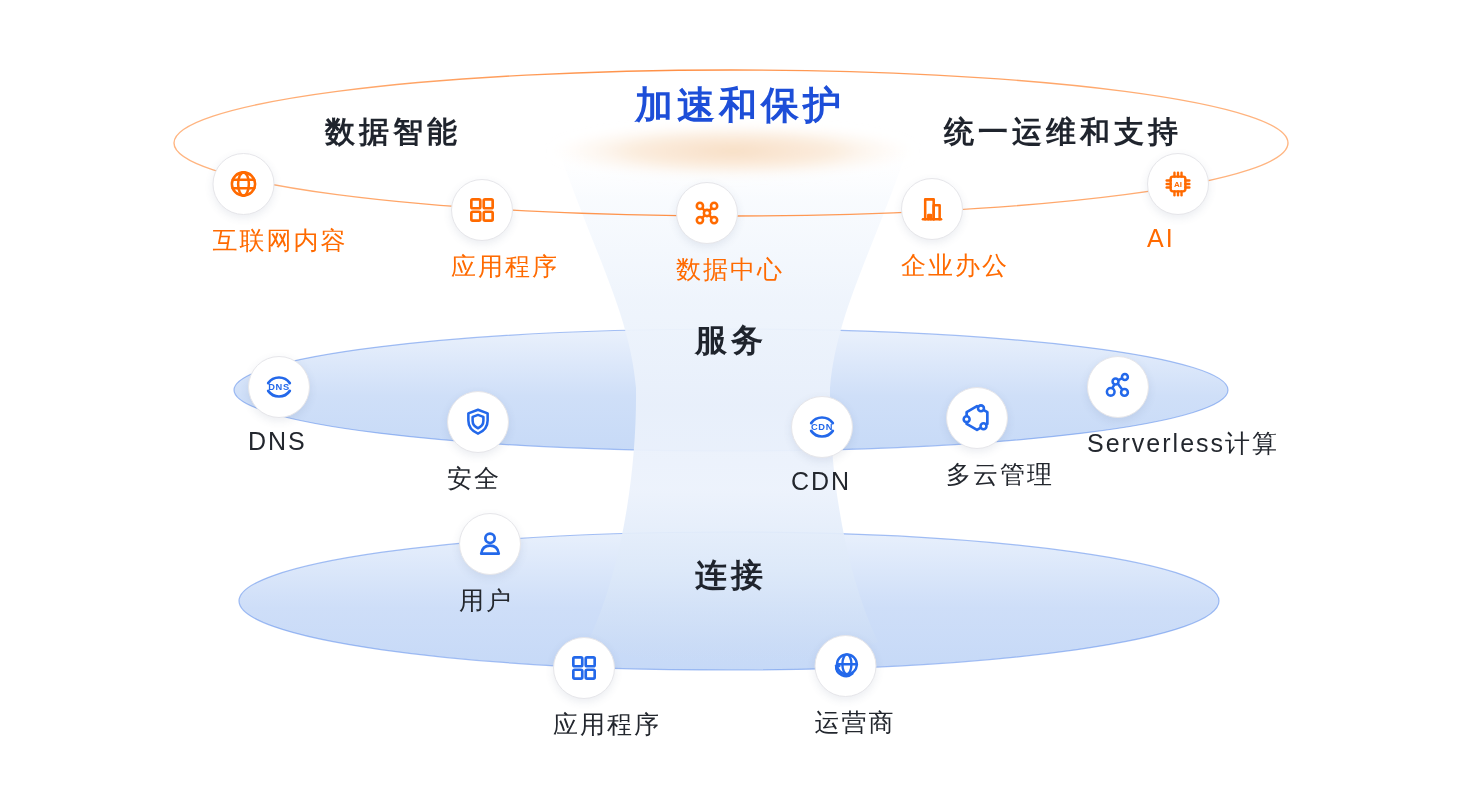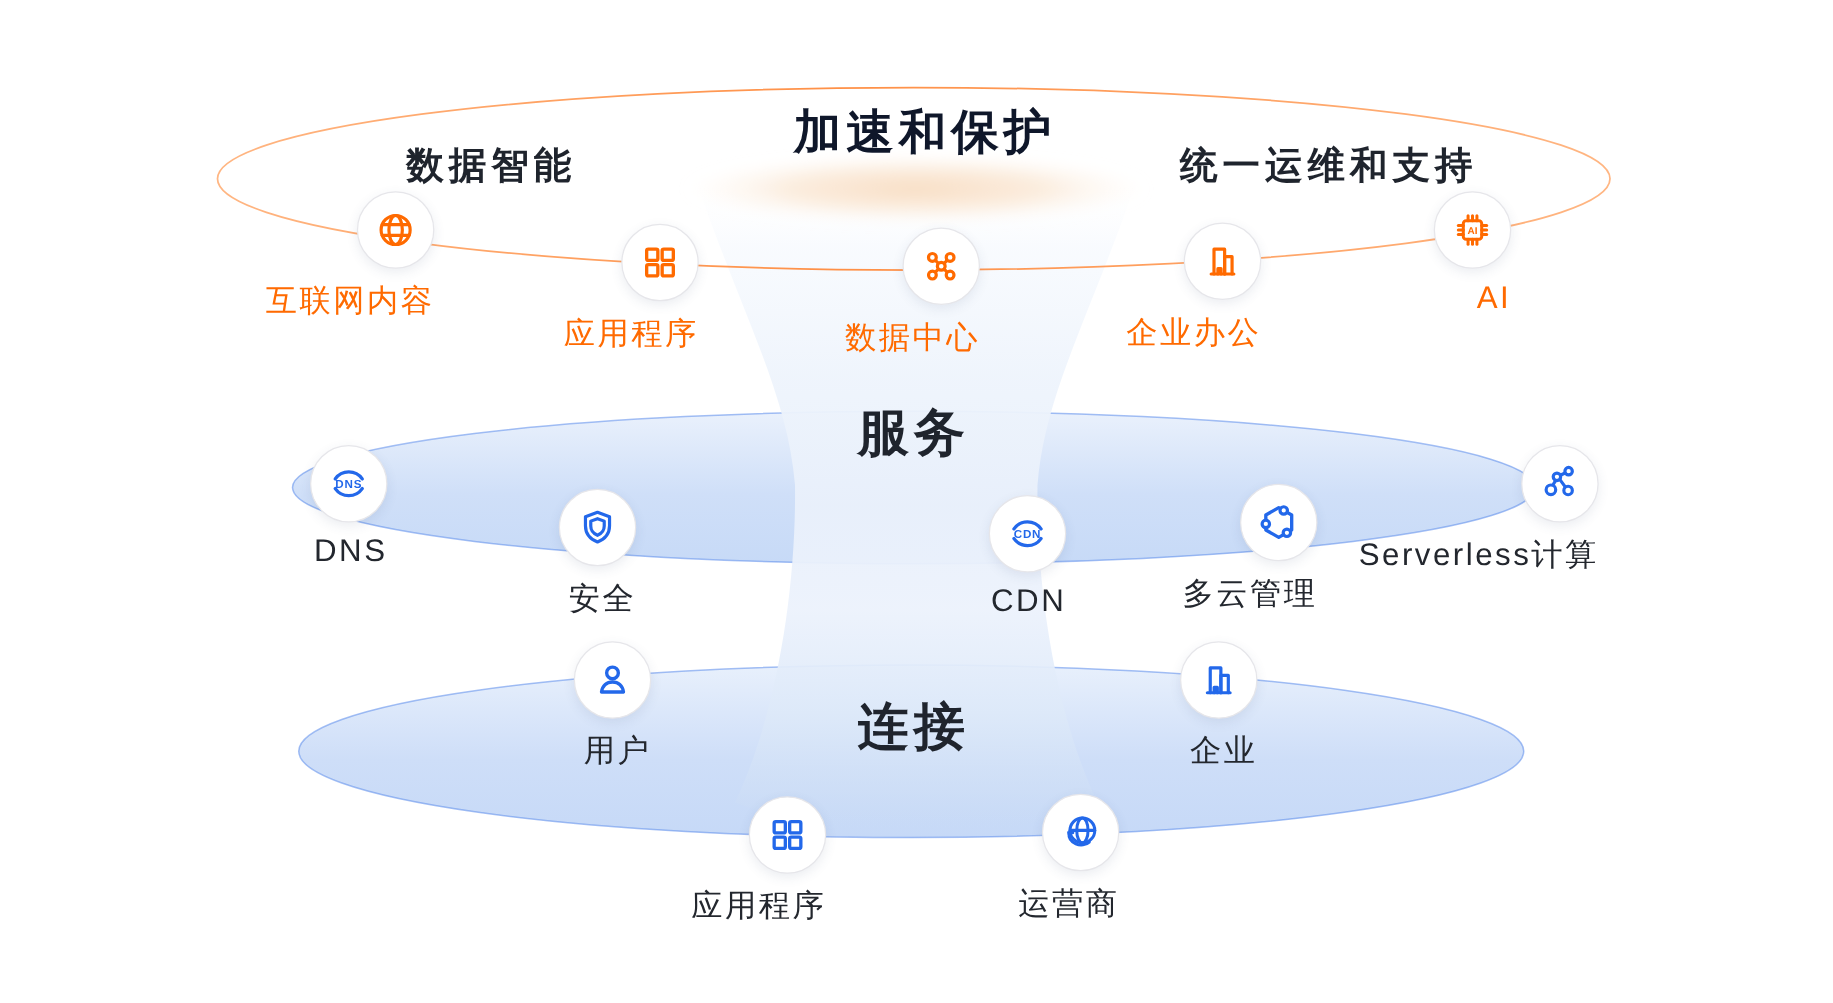--- a/index.html
+++ b/index.html
@@ -3,33 +3,33 @@
 <meta charset="utf-8">
 <style>
   html,body{margin:0;padding:0;background:#ffffff;}
   #canvas{
     position:relative;width:1466px;height:802px;overflow:hidden;background:#ffffff;
     font-family:"Liberation Sans","DejaVu Sans",sans-serif;
   }
   #bg{position:absolute;left:0;top:0;}
   .title-main{
     position:absolute;transform:translateX(-50%);
-    font-size:38px;font-weight:700;color:#0f172a;letter-spacing:4px;white-space:nowrap;
+    font-size:38px;font-weight:700;color:#1d4ed8;letter-spacing:4px;white-space:nowrap;
   }
   .title-tier{
     position:absolute;transform:translateX(-50%);
-    font-size:41px;font-weight:700;color:#1F242D;letter-spacing:4px;white-space:nowrap;
+    font-size:32px;font-weight:700;color:#1F242D;letter-spacing:4px;white-space:nowrap;
   }
   .sub-label{
     position:absolute;transform:translateX(-50%);
     font-size:30px;font-weight:700;color:#1F242D;letter-spacing:4px;white-space:nowrap;
   }
   .node{
     position:absolute;transform:translateX(-50%);
-    display:flex;flex-direction:column;align-items:flex-end;
+    display:flex;flex-direction:column;align-items:flex-start;
   }
   .node .circle{
     width:62px;height:62px;border-radius:50%;background:#ffffff;
     border:1px solid #E6E6EA;box-sizing:border-box;
     display:flex;align-items:center;justify-content:center;
     box-shadow:0 3px 9px rgba(60,80,120,0.10);
   }
   .node .nlabel{
     margin-top:9px;font-size:25px;font-weight:500;letter-spacing:2px;white-space:nowrap;
   }
@@ -240,31 +240,20 @@
   <div class="node blue" style="left:490px;top:513px">
     <div class="circle">
       <svg width="34" height="34" viewBox="0 0 24 24" fill="none" stroke="currentColor" stroke-width="1.9" stroke-linecap="round" stroke-linejoin="round">
         <circle cx="12" cy="8" r="3.3"></circle>
         <path d="M5.8 18.8 c0.5 -3.7 3 -5.7 6.2 -5.7 s5.7 2 6.2 5.7 Z"></path>
       </svg>
     </div>
     <div class="nlabel">用户</div>
   </div>
 
-  <div class="node blue" style="left:975px;top:513px">
-    <div class="circle">
-      <svg width="34" height="34" viewBox="0 0 24 24" fill="none" stroke="currentColor" stroke-width="1.8" stroke-linecap="round" stroke-linejoin="round">
-        <path d="M5.6 19.2h12.8"></path>
-        <path d="M7.2 19.2V5.2h6v14"></path>
-        <path d="M13.2 19.2V9.4h4.2v9.8"></path>
-        <path d="M9.4 19.2v-3h1.8v3"></path>
-      </svg>
-    </div>
-    <div class="nlabel">企业</div>
-  </div>
 
 
   <div class="node blue" style="left:607px;top:637px">
     <div class="circle">
       <svg width="32" height="32" viewBox="0 0 24 24" fill="none" stroke="currentColor" stroke-width="2" stroke-linejoin="round">
         <rect x="4" y="4" width="6.7" height="6.7" rx="1"></rect>
         <rect x="13.3" y="4" width="6.7" height="6.7" rx="1"></rect>
         <rect x="4" y="13.3" width="6.7" height="6.7" rx="1"></rect>
         <rect x="13.3" y="13.3" width="6.7" height="6.7" rx="1"></rect>
       </svg>

